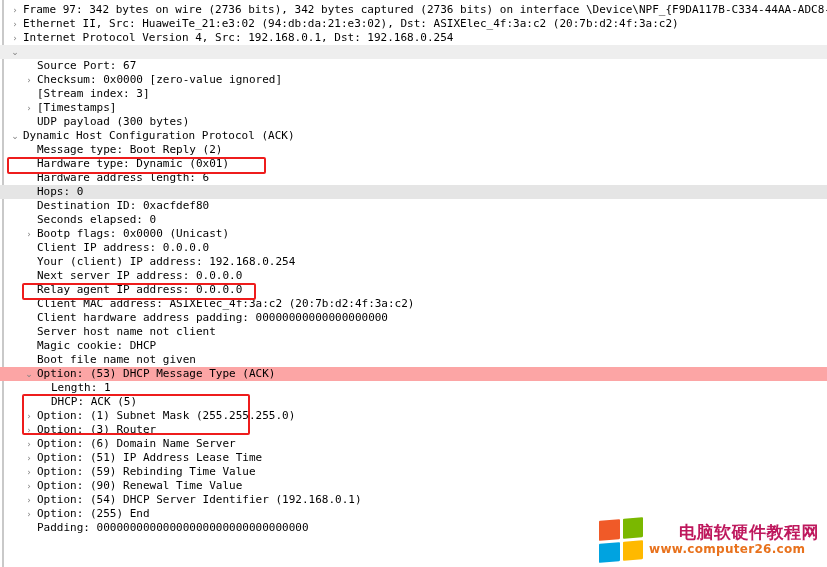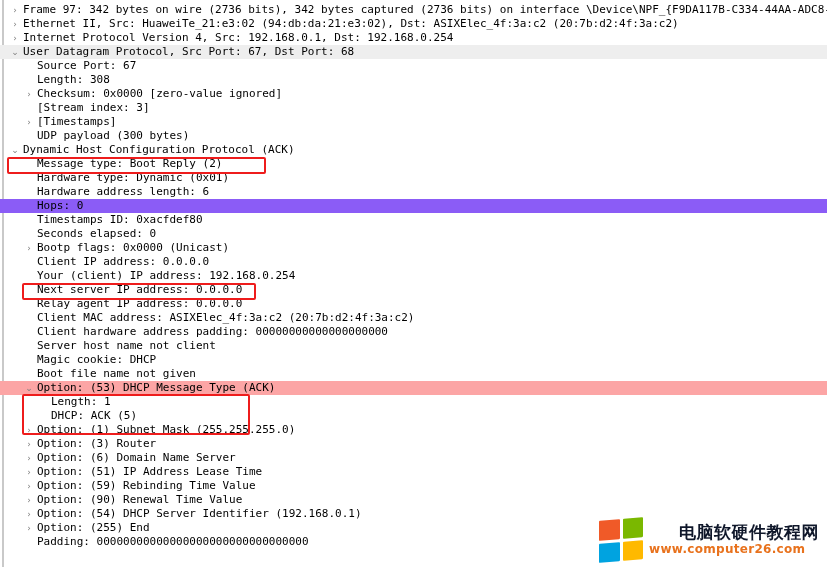--- a/index.html
+++ b/index.html
@@ -47,21 +47,21 @@
     width: 827px;
     box-sizing: border-box;
   }
   .tree-row.sel-gray {
     background: #eeeeee;
   }
   .tree-row.sel-blue {
     background: #fca5a5;
   }
   .tree-row.sel-lightblue {
-    background: #8b5cf6;
+    background: #e5e5e5;
   }
   .twisty {
     position: absolute;
     width: 10px;
     text-align: center;
     color: #808080;
     font-family: "DejaVu Sans", "Liberation Sans", sans-serif;
     font-size: 9px;
     line-height: 14px;
     top: 0;
@@ -110,21 +110,21 @@
   #wm-text {
     display: flex;
     flex-direction: column;
     justify-content: center;
     line-height: 1.15;
   }
   #wm-title {
     font-family: "DejaVu Sans", "Liberation Sans", sans-serif;
     font-size: 17px;
     font-weight: bold;
-    color: #0f172a;
+    color: #be185d;
     letter-spacing: 0.5px;
     margin-left: 30px;
   }
   #wm-url {
     font-family: "DejaVu Sans", "Liberation Sans", sans-serif;
     font-size: 12px;
     font-weight: bold;
     color: #e8721d;
     letter-spacing: 0.3px;
   }
@@ -144,27 +144,23 @@
       <div class="tree-row lvl0">
         <span class="twisty collapsed"></span>
         <span class="row-label">Ethernet II, Src: HuaweiTe_21:e3:02 (94:db:da:21:e3:02), Dst: ASIXElec_4f:3a:c2 (20:7b:d2:4f:3a:c2)</span>
       </div>
       <div class="tree-row lvl0">
         <span class="twisty collapsed"></span>
         <span class="row-label">Internet Protocol Version 4, Src: 192.168.0.1, Dst: 192.168.0.254</span>
       </div>
       <div class="tree-row lvl0 sel-gray">
         <span class="twisty expanded"></span>
-        <span class="row-label">User Datagram Protocol, Src Port: 67, Dst Port: 68</span>
       </div>
       <div class="tree-row lvl1">
         <span class="row-label">Source Port: 67</span>
-      </div>
-      <div class="tree-row lvl1">
-        <span class="row-label">Length: 308</span>
       </div>
       <div class="tree-row lvl1">
         <span class="twisty collapsed"></span>
         <span class="row-label">Checksum: 0x0000 [zero-value ignored]</span>
       </div>
       <div class="tree-row lvl1">
         <span class="row-label">[Stream index: 3]</span>
       </div>
       <div class="tree-row lvl1">
         <span class="twisty collapsed"></span>
@@ -183,21 +179,21 @@
       <div class="tree-row lvl1">
         <span class="row-label">Hardware type: Dynamic (0x01)</span>
       </div>
       <div class="tree-row lvl1">
         <span class="row-label">Hardware address length: 6</span>
       </div>
       <div class="tree-row lvl1 sel-lightblue">
         <span class="row-label">Hops: 0</span>
       </div>
       <div class="tree-row lvl1">
-        <span class="row-label">Timestamps ID: 0xacfdef80</span>
+        <span class="row-label">Destination ID: 0xacfdef80</span>
       </div>
       <div class="tree-row lvl1">
         <span class="row-label">Seconds elapsed: 0</span>
       </div>
       <div class="tree-row lvl1">
         <span class="twisty collapsed"></span>
         <span class="row-label">Bootp flags: 0x0000 (Unicast)</span>
       </div>
       <div class="tree-row lvl1">
         <span class="row-label">Client IP address: 0.0.0.0</span>

